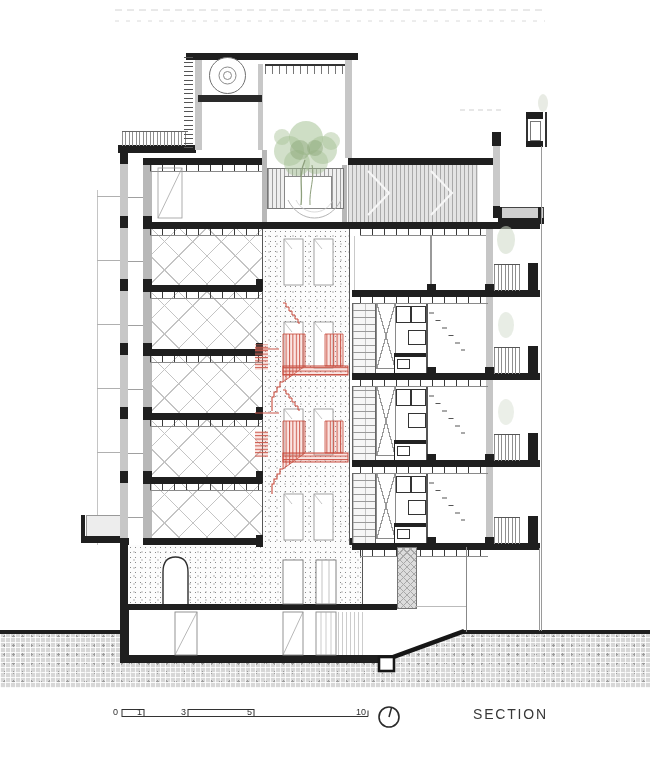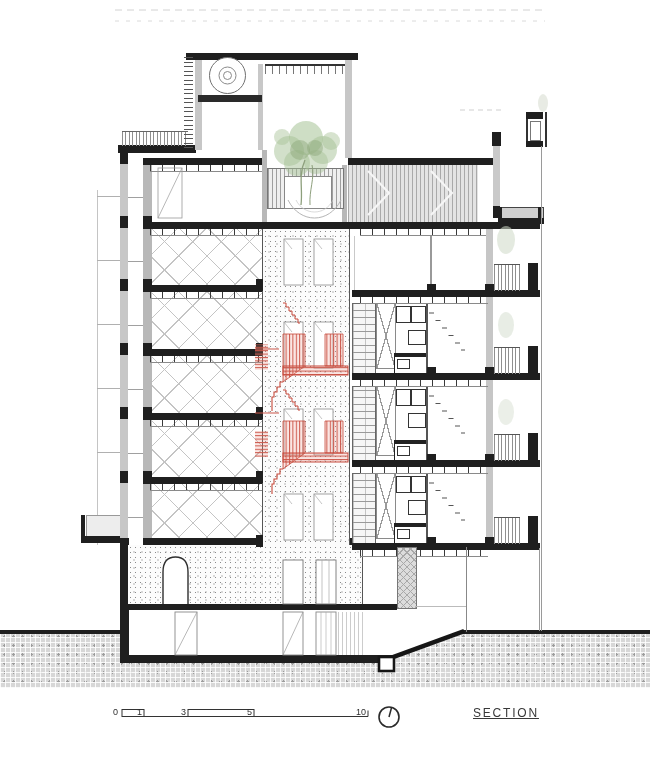--- a/index.html
+++ b/index.html
@@ -43,21 +43,21 @@
       repeating-linear-gradient(0deg,rgba(255,255,255,.85) 0 1px,transparent 1px 5px),
       repeating-linear-gradient(90deg,rgba(255,255,255,.85) 0 1px,transparent 1px 5px),
       radial-gradient(rgba(150,150,150,.9) 1px,transparent 1.4px);
     background-size:auto,auto,9px 9px;}
   .crossh{background-color:#dcdcdc;border:1px solid #777;
     background-image:repeating-linear-gradient(45deg,#a8a8a8 0 1px,transparent 1px 5px),
                      repeating-linear-gradient(-45deg,#a8a8a8 0 1px,transparent 1px 5px);}
   .box333{border:1px solid #333;background:#fff;}
   .overlay{position:absolute;left:0;top:0;width:650px;height:784px;pointer-events:none;}
   .lbl{position:absolute;font-size:9px;color:#2e2e2e;text-align:right;}
-  .title{position:absolute;font-size:12px;letter-spacing:1.8px;color:#383838;text-decoration:underline;}
+  .title{position:absolute;font-size:14px;letter-spacing:1.8px;color:#383838;}
 </style>
 </head>
 <body>
 
 <div class="sheet">
 
   <div class="abs ground" style="left:0;top:632px;width:650px;height:56px"></div>
   <div class="abs" style="left:128px;top:630px;width:266px;height:26px;background:#fff"></div>
   <div class="abs ink" style="left:0;top:630px;width:122px;height:4px"></div>
   <div class="abs ink" style="left:461px;top:630px;width:189px;height:4px"></div>

